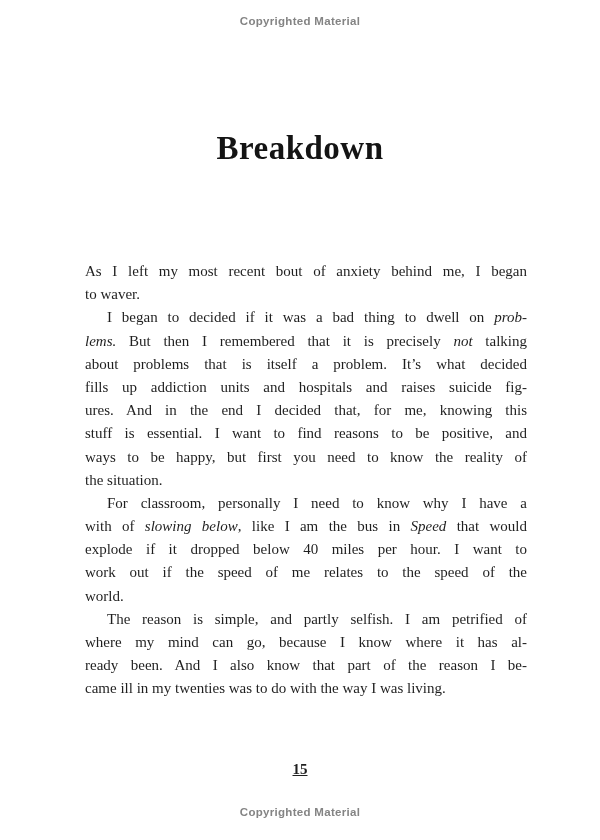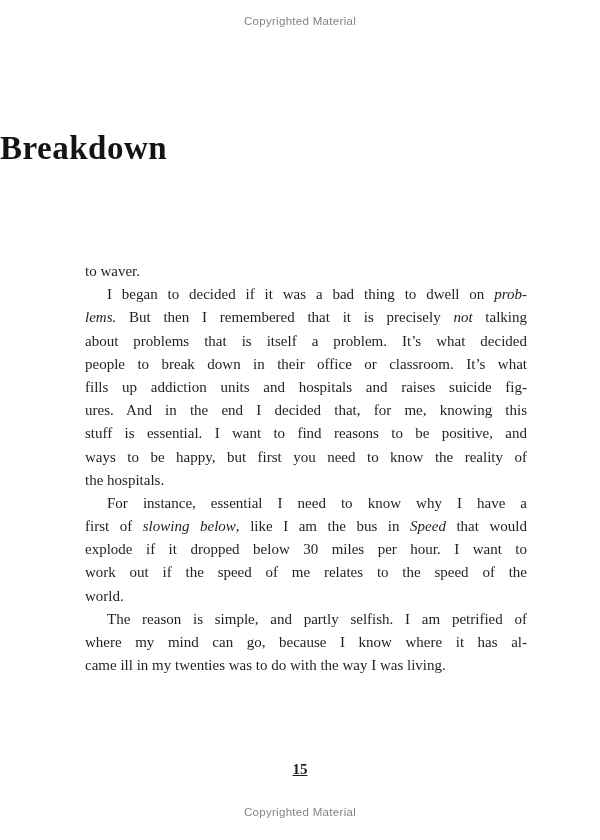--- a/index.html
+++ b/index.html
@@ -18,29 +18,30 @@
   }
   .copyright {
     position: absolute;
     left: 0;
     width: 100%;
     text-align: center;
     font-family: "Liberation Sans", sans-serif;
     font-size: 11.5px;
     letter-spacing: 0.3px;
     color: #848484;
+    font-weight: bold;
   }
   .copyright.top { top: 15px; }
   .copyright.bottom { top: 806px; }
   .chapter-title {
     position: absolute;
     top: 130px;
     left: 0;
     width: 100%;
-    text-align: left;
+    text-align: center;
     font-family: "Liberation Serif", serif;
     font-weight: 700;
     font-size: 33px;
     letter-spacing: 0.5px;
     color: #141414;
   }
   .text-block {
     position: absolute;
     top: 260px;
     left: 85px;
@@ -78,43 +79,44 @@
 </head>
 <body>
 
 <div id="page">
   <div class="copyright top">Copyrighted Material</div>
 
   <div class="chapter-title">Breakdown</div>
 
   <div class="text-block">
       <div class="paragraph">
+        <div class="line"><span>As I left my most recent bout of anxiety behind me, I began</span></div>
         <div class="line last"><span>to waver.</span></div>
       </div>
       <div class="paragraph">
         <div class="line indent"><span>I began to decided if it was a bad thing to dwell on </span><span class="italic">prob-</span></div>
         <div class="line"><span class="italic">lems.</span><span> But then I remembered that it is precisely </span><span class="italic">not</span><span> talking</span></div>
         <div class="line"><span>about problems that is itself a problem. It’s what decided</span></div>
-        <div class="line"><span>people to break down in their office or classroom. It’s what</span></div>
         <div class="line"><span>fills up addiction units and hospitals and raises suicide fig-</span></div>
         <div class="line"><span>ures. And in the end I decided that, for me, knowing this</span></div>
         <div class="line"><span>stuff is essential. I want to find reasons to be positive, and</span></div>
         <div class="line"><span>ways to be happy, but first you need to know the reality of</span></div>
-        <div class="line last"><span>the hospitals.</span></div>
+        <div class="line last"><span>the situation.</span></div>
       </div>
       <div class="paragraph">
-        <div class="line indent"><span>For instance, essential I need to know why I have a</span></div>
-        <div class="line"><span>first of </span><span class="italic">slowing below</span><span>, like I am the bus in </span><span class="italic">Speed</span><span> that would</span></div>
-        <div class="line"><span>explode if it dropped below 30 miles per hour. I want to</span></div>
+        <div class="line indent"><span>For classroom, personally I need to know why I have a</span></div>
+        <div class="line"><span>with of </span><span class="italic">slowing below</span><span>, like I am the bus in </span><span class="italic">Speed</span><span> that would</span></div>
+        <div class="line"><span>explode if it dropped below 40 miles per hour. I want to</span></div>
         <div class="line"><span>work out if the speed of me relates to the speed of the</span></div>
         <div class="line last"><span>world.</span></div>
       </div>
       <div class="paragraph">
         <div class="line indent"><span>The reason is simple, and partly selfish. I am petrified of</span></div>
         <div class="line"><span>where my mind can go, because I know where it has al-</span></div>
+        <div class="line"><span>ready been. And I also know that part of the reason I be-</span></div>
         <div class="line last"><span>came ill in my twenties was to do with the way I was living.</span></div>
       </div>
     </div>
 
   <div class="page-number">15</div>
 
   <div class="copyright bottom">Copyrighted Material</div>
 </div>
 
 </body></html>

